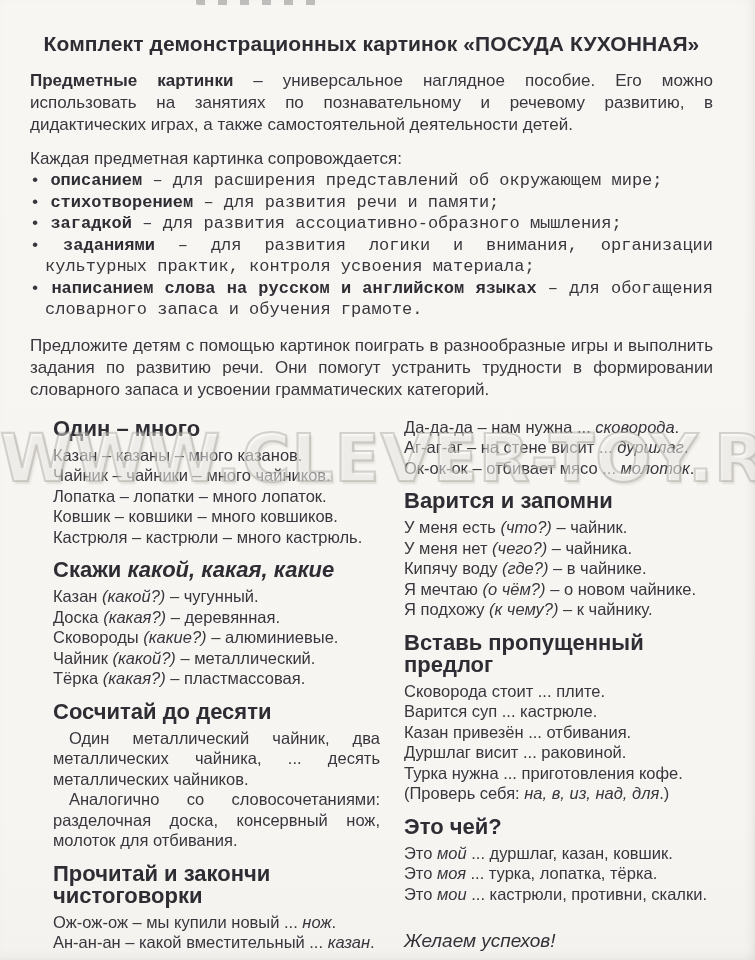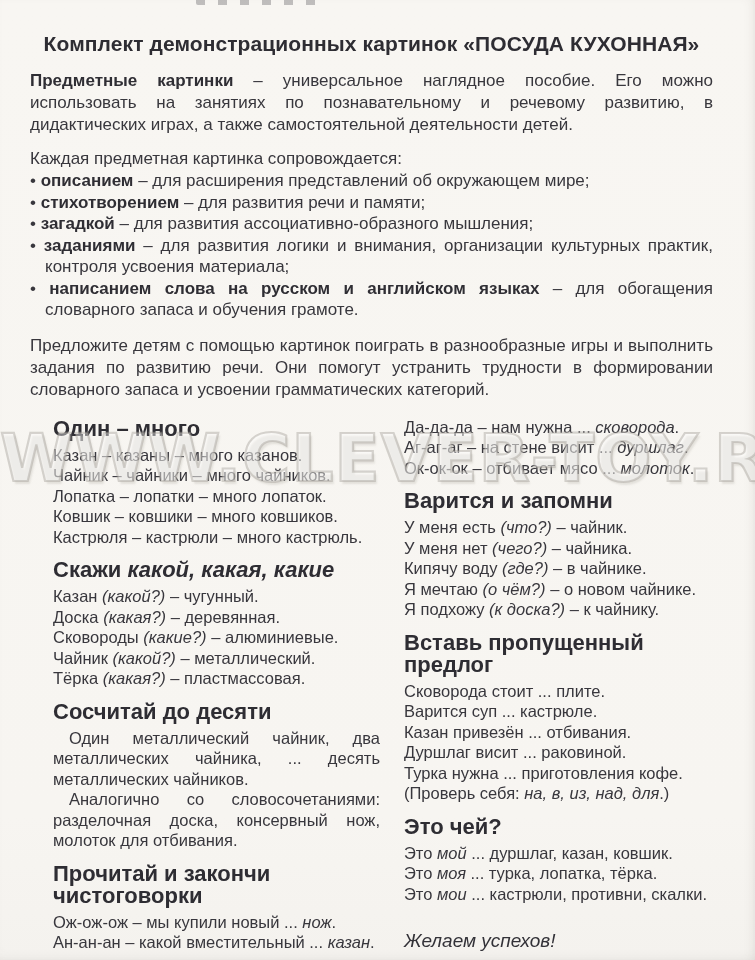--- a/index.html
+++ b/index.html
@@ -27,21 +27,21 @@
     margin:10px 0 14px 0;
     font-size:21px; font-weight:bold; letter-spacing:.1px;
     text-align:center; color:#2e2d33; white-space:nowrap;
   }
   .para-main {
     margin:0 0 10px 0;
     font-size:17px; line-height:22px;
     text-align:justify;
   }
   .list-intro { margin:12px 0 0 0; font-size:17px; line-height:22px; }
-  .bullet-list { margin:0 0 12px 0; }
+  .bullet-list { margin:0 0 12px 0;font-family:Liberation Mono, monospace; }
   .bullet {
     font-size:17px; line-height:21.5px;
     padding-left:15px; text-indent:-15px;
     text-align:justify;
   }
   .para-games { margin:14px 0 0 0; font-size:17px; line-height:22px; text-align:justify; }
 
   .cols { display:flex; margin-top:16px; position:relative; z-index:1; }
   .col-left  { width:374px; box-sizing:border-box; padding-left:23px; padding-right:24px; }
   .col-right { flex:1; box-sizing:border-box; padding-right:2px; }
@@ -128,21 +128,21 @@
           <div class="line">Да-да-да – нам нужна ... <i>сковорода</i>.</div>
           <div class="line">Аг-аг-аг – на стене висит ... <i>дуршлаг</i>.</div>
           <div class="line">Ок-ок-ок – отбивает мясо ... <i>молоток</i>.</div>
         </section>
         <section>
           <h2 class="sec-h">Варится и запомни</h2>
           <div class="line">У меня есть <i>(что?)</i> – чайник.</div>
           <div class="line">У меня нет <i>(чего?)</i> – чайника.</div>
           <div class="line">Кипячу воду <i>(где?)</i> – в чайнике.</div>
           <div class="line">Я мечтаю <i>(о чём?)</i> – о новом чайнике.</div>
-          <div class="line">Я подхожу <i>(к доска?)</i> – к чайнику.</div>
+          <div class="line">Я подхожу <i>(к чему?)</i> – к чайнику.</div>
         </section>
         <section>
           <h2 class="sec-h">Вставь пропущенный предлог</h2>
           <div class="line">Сковорода стоит ... плите.</div>
           <div class="line">Варится суп ... кастрюле.</div>
           <div class="line">Казан привезён ... отбивания.</div>
           <div class="line">Дуршлаг висит ... раковиной.</div>
           <div class="line">Турка нужна ... приготовления кофе.</div>
           <div class="line">(Проверь себя: <i>на, в, из, над, для</i>.)</div>
         </section>

